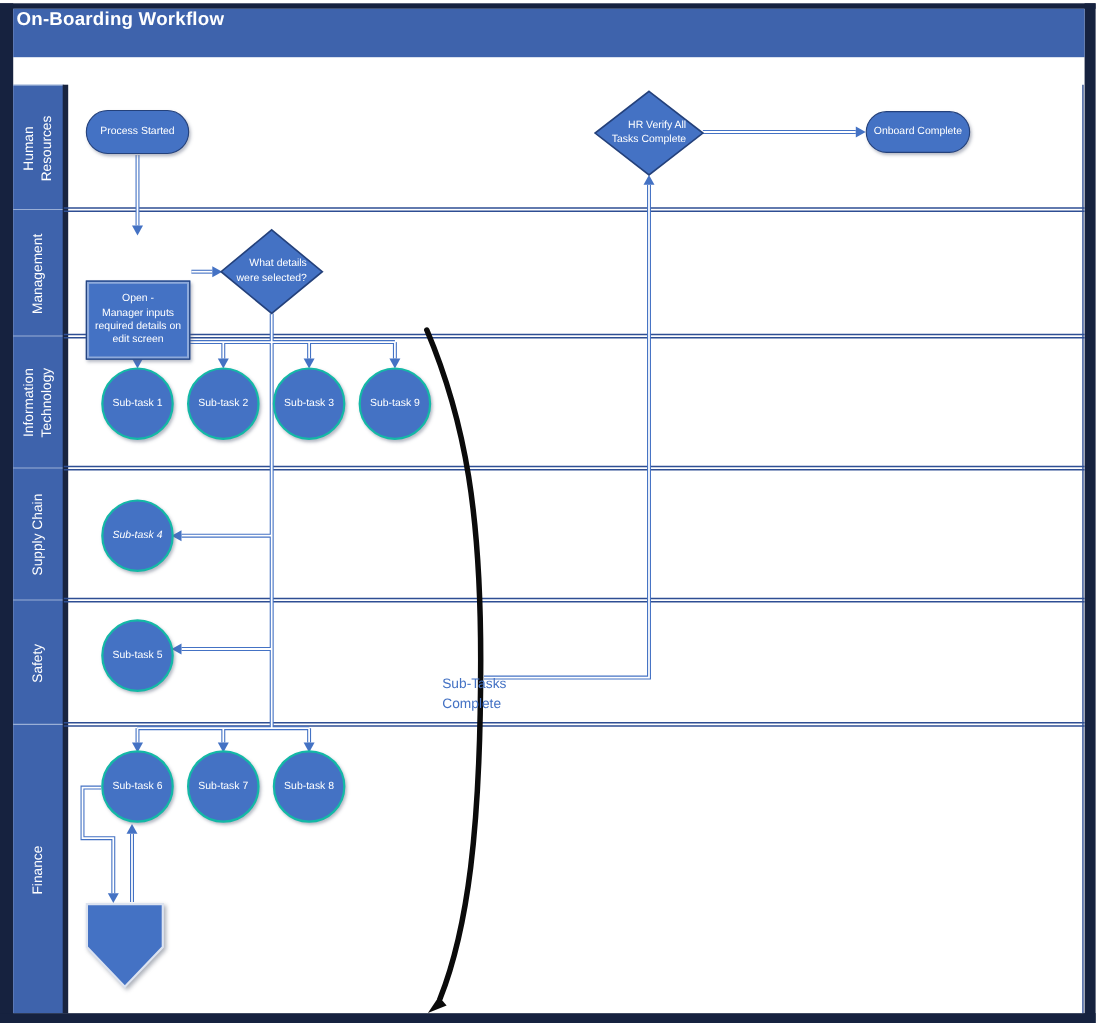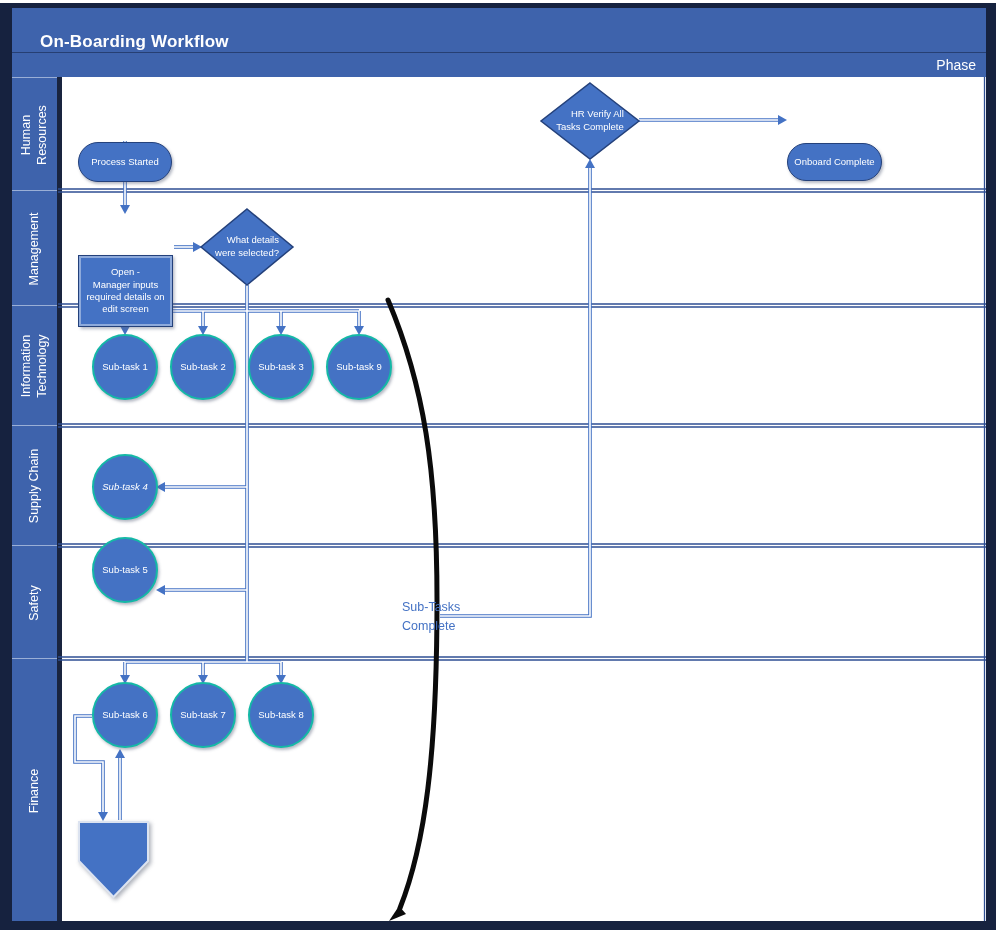--- a/index.html
+++ b/index.html
@@ -4,58 +4,55 @@
 <style>
   html,body{margin:0;padding:0;background:#fff;}
   .canvas{position:relative;width:999px;height:934px;background:#fff;overflow:hidden;
           font-family:"Liberation Sans",sans-serif;}
   .abs{position:absolute;}
   .pre{white-space:pre-line;}
   
   .frame{background:#16223F;}
   
   .bar{background:#3E63AC;color:#fff;}
-  .title-bar{left:12px;top:8px;width:974px;height:44px;display:flex;align-items:flex-end;
-             font-size:17px;font-weight:600;letter-spacing:.2px;padding-left:28px;box-sizing:border-box;}
+  .title-bar{left:12px;top:8px;width:974px;height:44px;display:flex;align-items:flex-start;
+             font-size:17px;font-weight:600;letter-spacing:.2px;padding-left:3px;box-sizing:border-box;}
   .phase-bar{left:12px;top:52px;width:974px;height:25px;display:flex;align-items:center;justify-content:flex-end;
              font-size:14px;padding-right:10px;box-sizing:border-box;border-top:1px solid rgba(18,35,70,.55);}
   .label-strip{left:12px;top:77px;width:46px;height:844px;background:#3E63AC;}
   .content{left:62px;top:77px;width:922px;height:844px;background:#fff;}
   
   .lane-label{left:12px;width:46px;border-top:1px solid rgba(230,238,250,.55);}
   .lane-label .txt{position:absolute;top:50%;left:50%;transform:translate(-50%,-50%) rotate(-90deg);
                    color:#fff;font-size:12.5px;text-align:center;white-space:pre;line-height:1.25;}
   
   .node{box-sizing:border-box;display:flex;align-items:center;justify-content:center;text-align:center;
         color:#fff;font-size:9.5px;line-height:1.3;background:#4472C4;
         box-shadow:1.5px 2px 3px rgba(90,100,125,.45);}
-  .stadium{border:1.5px solid #24417B;border-radius:20px;margin-top:42px;}
+  .stadium{border:1.5px solid #24417B;border-radius:20px;}
   .proc-rect{border:1px solid #24417B;box-shadow:inset 0 0 0 2px rgba(255,255,255,.4),1.5px 2px 3px rgba(90,100,125,.45);margin-top:42px;}
   .circle{width:66px;height:66px;border-radius:50%;border:2px solid #14b8a6;}
   .overlay-label{display:flex;align-items:center;justify-content:center;text-align:right;color:#fff;
                  font-size:9.5px;line-height:1.35;pointer-events:none;}
   .approval-label{font-size:14.5px;line-height:1.35;}
-  .note{color:#4472C4;font-size:12.5px;line-height:1.5;}
+  .note{color:#4472C4;font-size:12.5px;line-height:1.5;margin-top:14px;}
   svg{position:absolute;left:0;top:0;}
 </style>
 </head>
 <body>
 
 <div class="canvas">
 
   <div class="abs frame" style="left:0;top:3px;width:996px;height:5px;"></div>
   <div class="abs frame" style="left:0;top:3px;width:12px;height:927px;"></div>
   <div class="abs frame" style="left:986px;top:3px;width:10px;height:927px;"></div>
   <div class="abs frame" style="left:0;top:921px;width:996px;height:9px;"></div>
 
   <div class="abs bar title-bar">
     <span>On-Boarding Workflow</span>
-  </div>
-  <div class="abs bar phase-bar">
-    <span>Phase</span>
   </div>
 
   <div class="abs label-strip"></div>
   <div class="abs content"></div>
 
   <div class="abs lane-label" style="top:77px;height:113px;">
     <span class="txt">Human
 Resources</span>
     </div>
   <div class="abs lane-label" style="top:190px;height:115px;">
@@ -196,21 +193,21 @@
   <div class="abs node circle" style="left:248px;top:334px;">
     <span>Sub-task 3</span>
     </div>
   <div class="abs node circle" style="left:326px;top:334px;">
     <span>Sub-task 9</span>
     </div>
 
   <div class="abs node circle" style="left:92px;top:454px;font-style:italic;">
     <span>Sub-task 4</span>
     </div>
-  <div class="abs node circle" style="left:92px;top:537px;justify-content:center;">
+  <div class="abs node circle" style="left:92px;top:563px;justify-content:center;">
     <span>Sub-task 5</span>
     </div>
 
   <div class="abs node circle" style="left:92px;top:682px;">
     <span>Sub-task 6</span>
     </div>
   <div class="abs node circle" style="left:170px;top:682px;">
     <span>Sub-task 7</span>
     </div>
   <div class="abs node circle" style="left:248px;top:682px;">

